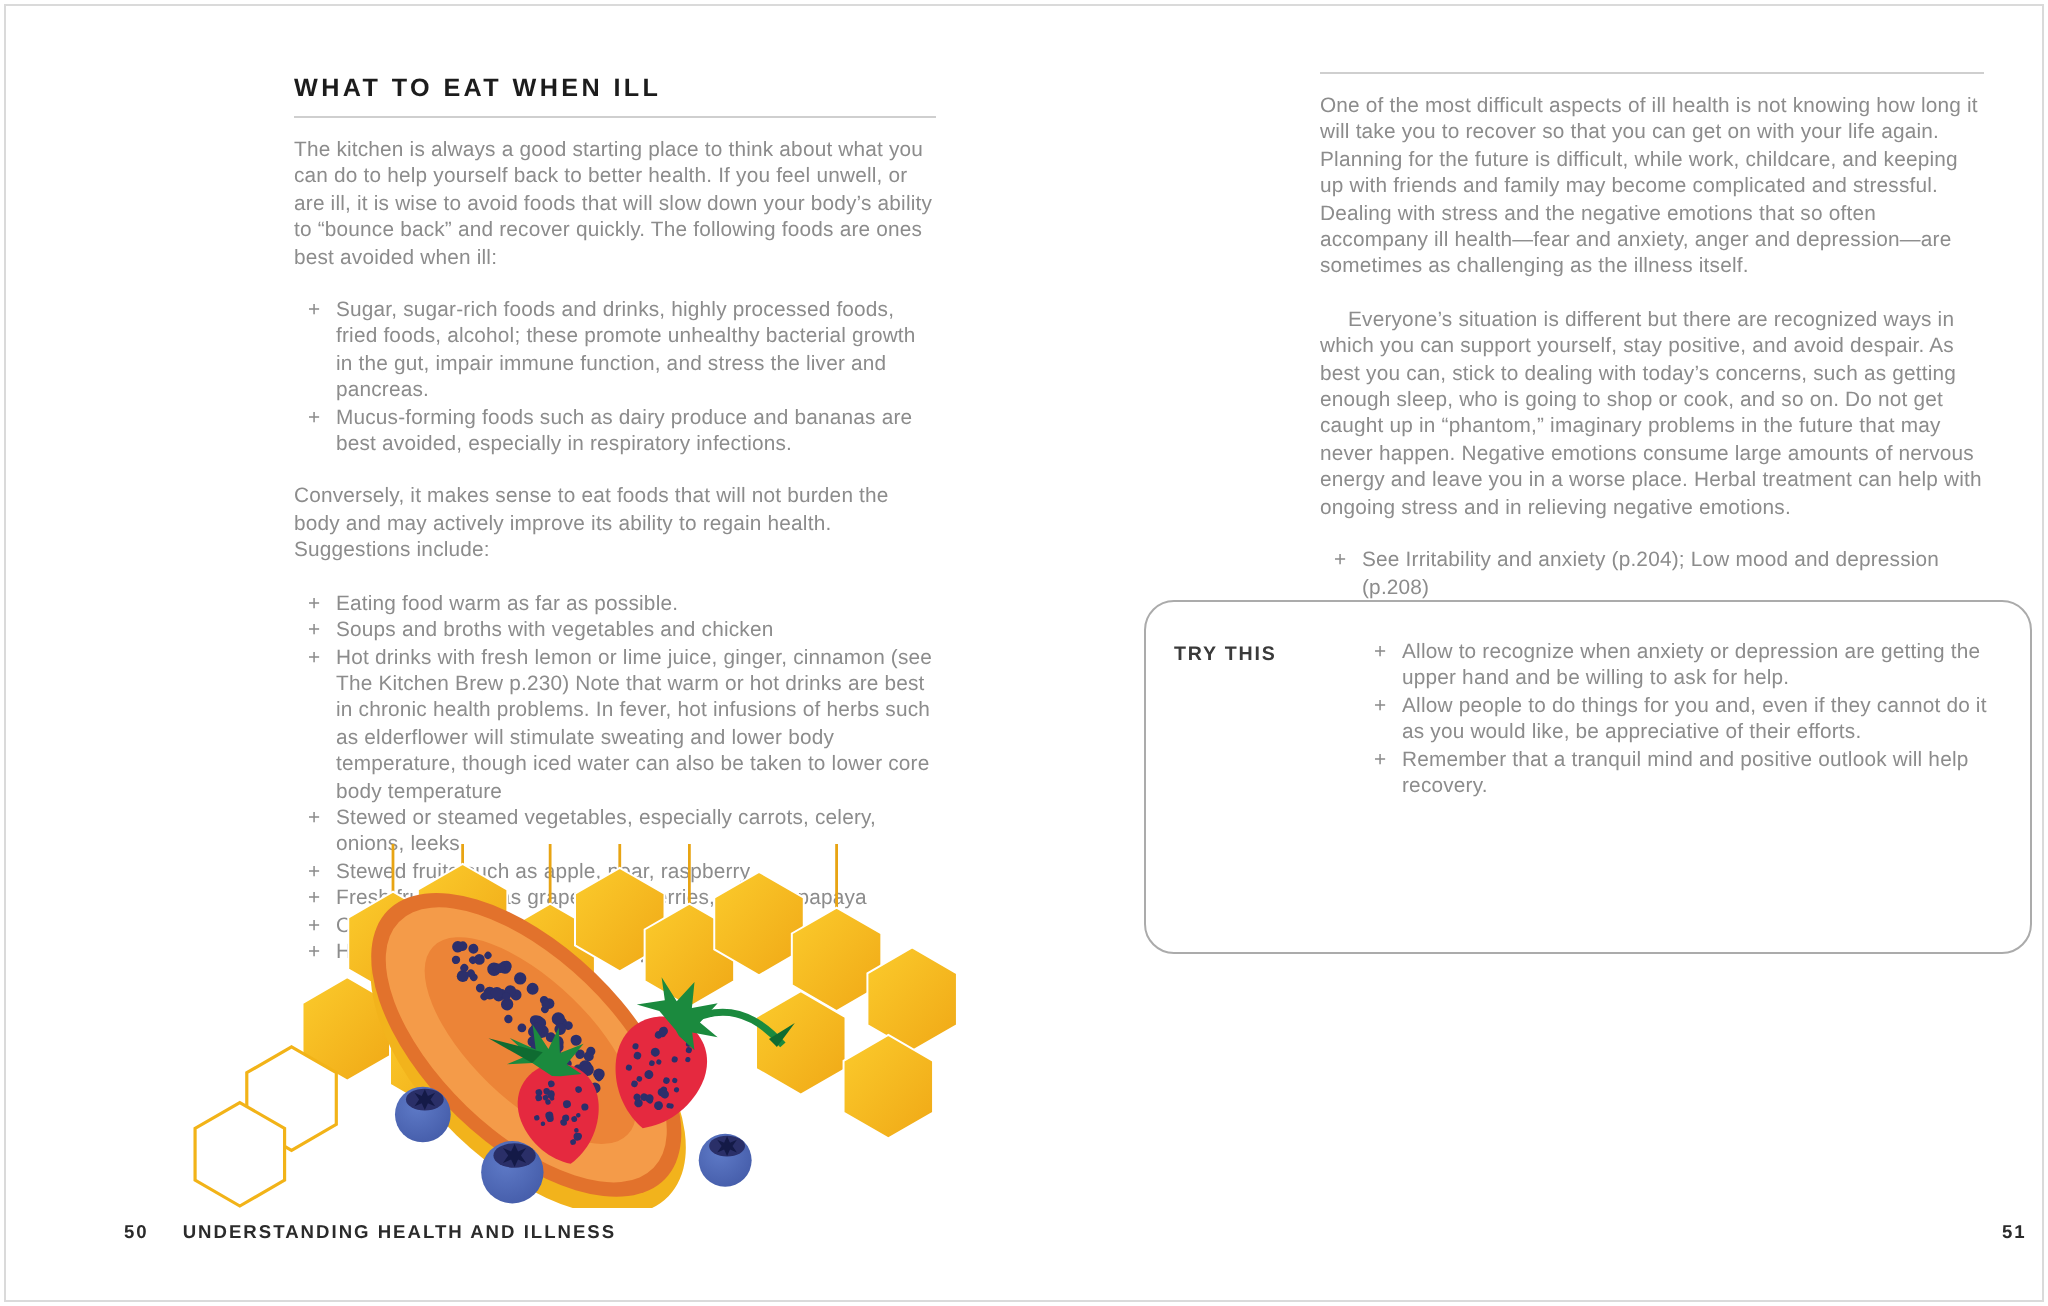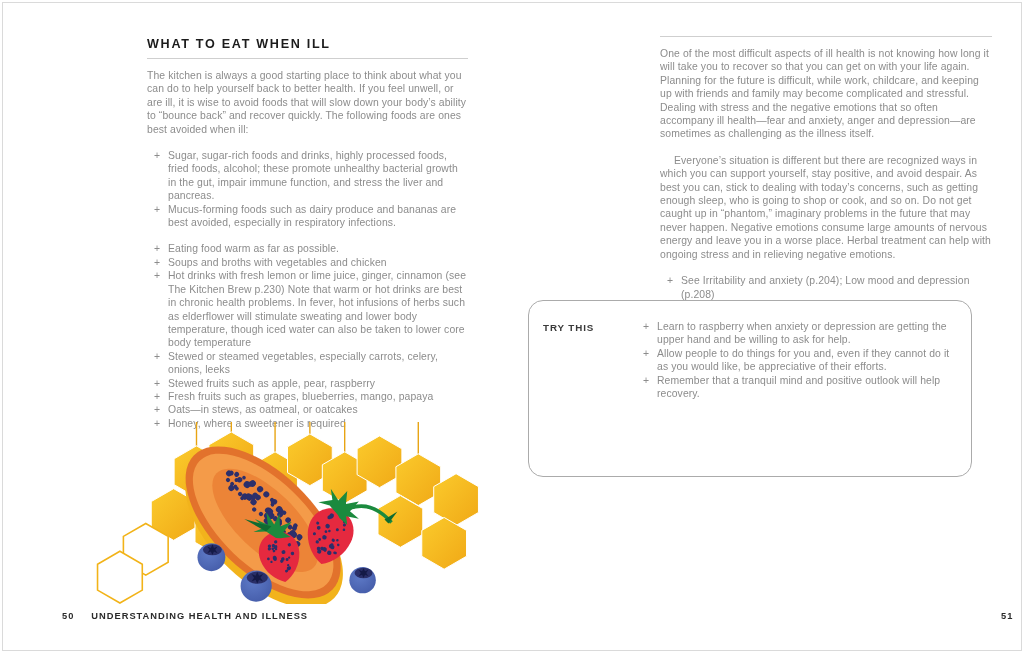--- a/index.html
+++ b/index.html
@@ -17,21 +17,21 @@
   }
   .rule{border:0;border-top:1px solid #cfcfcf;margin:0 0 10px 0;}
   .para{margin:0 0 13px 0;}
   .para-indent{margin:0 0 13px 0;text-indent:14px;}
   ul.plus{list-style:none;margin:0 0 13px 0;padding:0;}
   ul.plus li{display:flex;margin:0;}
   ul.plus .marker{flex:0 0 21px;box-sizing:border-box;padding-left:7px;}
   ul.plus .txt{flex:1;}
   .crossref{margin-top:0;}
   .trybox{
-    position:absolute;left:528px;top:300px;width:444px;height:177px;
+    position:absolute;left:572px;top:300px;width:444px;height:177px;
     border:1.5px solid #ababab;border-radius:15px;box-sizing:border-box;background:#fff;
   }
   .trybox .label{
     position:absolute;left:14px;top:21px;font-size:9.8px;font-weight:700;
     letter-spacing:.9px;color:#3a3a3a;
   }
   .trybox .content{
     position:absolute;left:107px;top:19px;width:322px;
     color:#8c8c8c;font-size:10.4px;line-height:13.4px;letter-spacing:.1px;
   }
@@ -58,20 +58,21 @@
   <ul class="plus">
     <li>
       <span class="marker">+</span>
       <span class="txt">Sugar, sugar-rich foods and drinks, highly processed foods, fried foods, alcohol; these promote unhealthy bacterial growth in the gut, impair immune function, and stress the liver and pancreas.</span>
     </li>
     <li>
       <span class="marker">+</span>
       <span class="txt">Mucus-forming foods such as dairy produce and bananas are best avoided, especially in respiratory infections.</span>
     </li>
   </ul>
+  <p class="para">Conversely, it makes sense to eat foods that will not burden the body and may actively improve its ability to regain health. Suggestions include:</p>
   <ul class="plus">
     <li>
       <span class="marker">+</span>
       <span class="txt">Eating food warm as far as possible.</span>
     </li>
     <li>
       <span class="marker">+</span>
       <span class="txt">Soups and broths with vegetables and chicken</span>
     </li>
     <li>
@@ -112,21 +113,21 @@
     </li>
   </ul>
 </div>
 
 <div class="trybox">
   <div class="label">TRY THIS</div>
   <div class="content">
     <ul class="plus">
       <li>
         <span class="marker">+</span>
-        <span class="txt">Learn to raspberry when anxiety or depression are getting the upper hand and be willing to ask for help.</span>
+        <span class="txt">Allow to recognize when anxiety or depression are getting the upper hand and be willing to ask for help.</span>
       </li>
       <li>
         <span class="marker">+</span>
         <span class="txt">Allow people to do things for you and, even if they cannot do it as you would like, be appreciative of their efforts.</span>
       </li>
       <li>
         <span class="marker">+</span>
         <span class="txt">Remember that a tranquil mind and positive outlook will help recovery.</span>
       </li>
     </ul>

